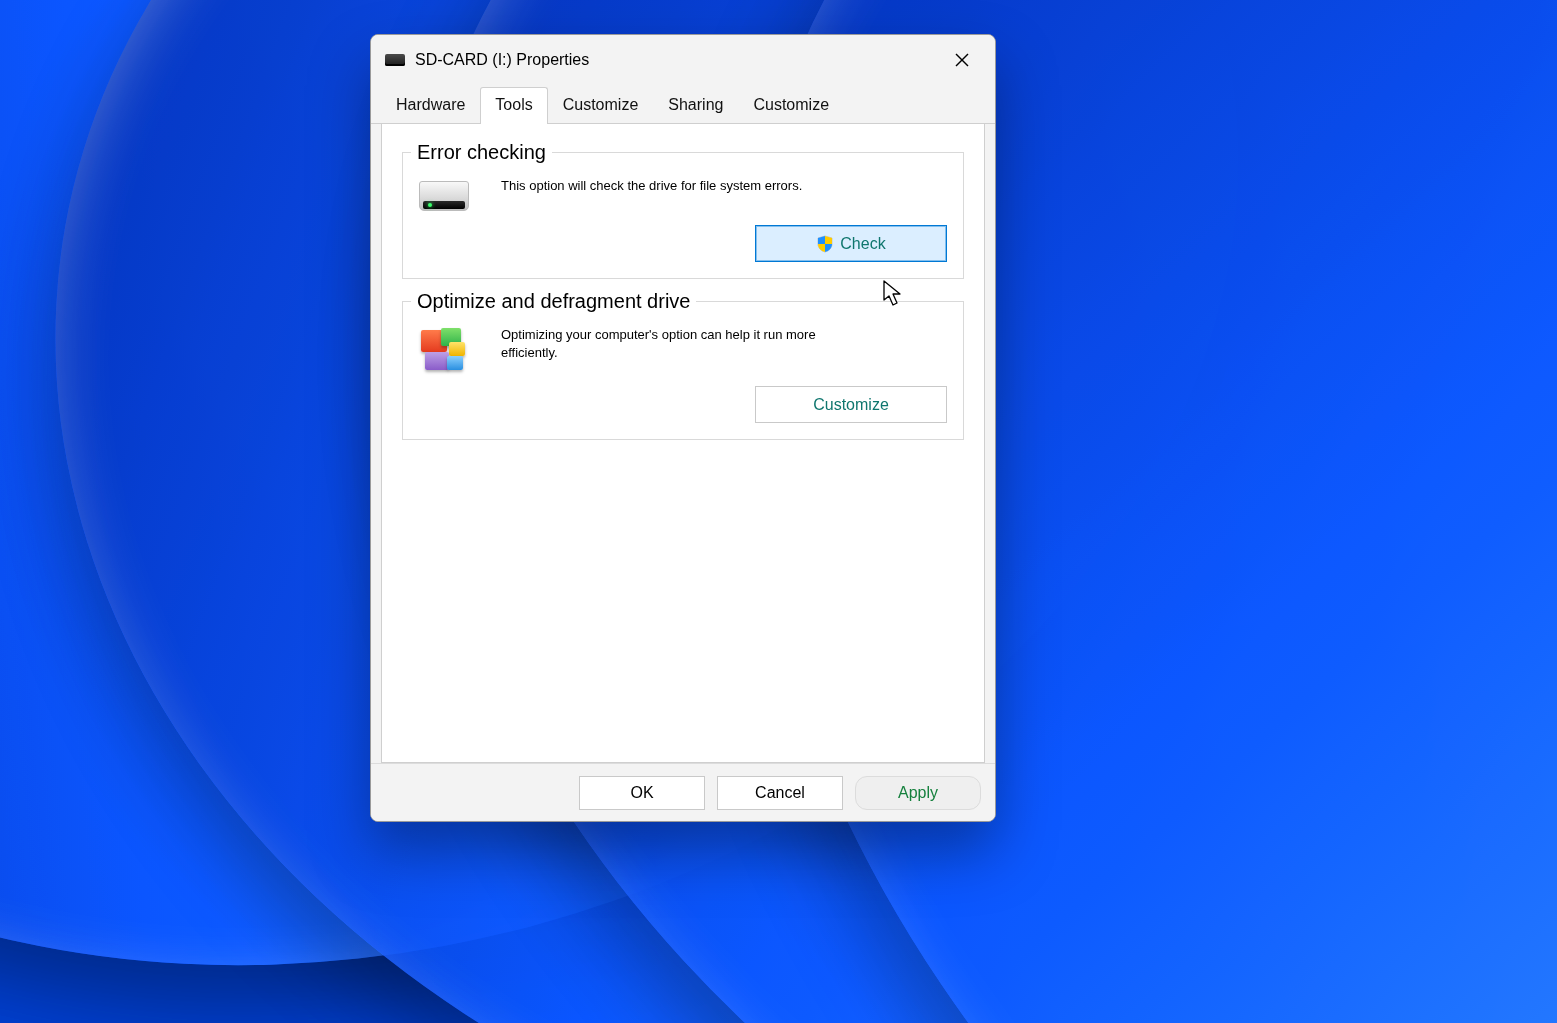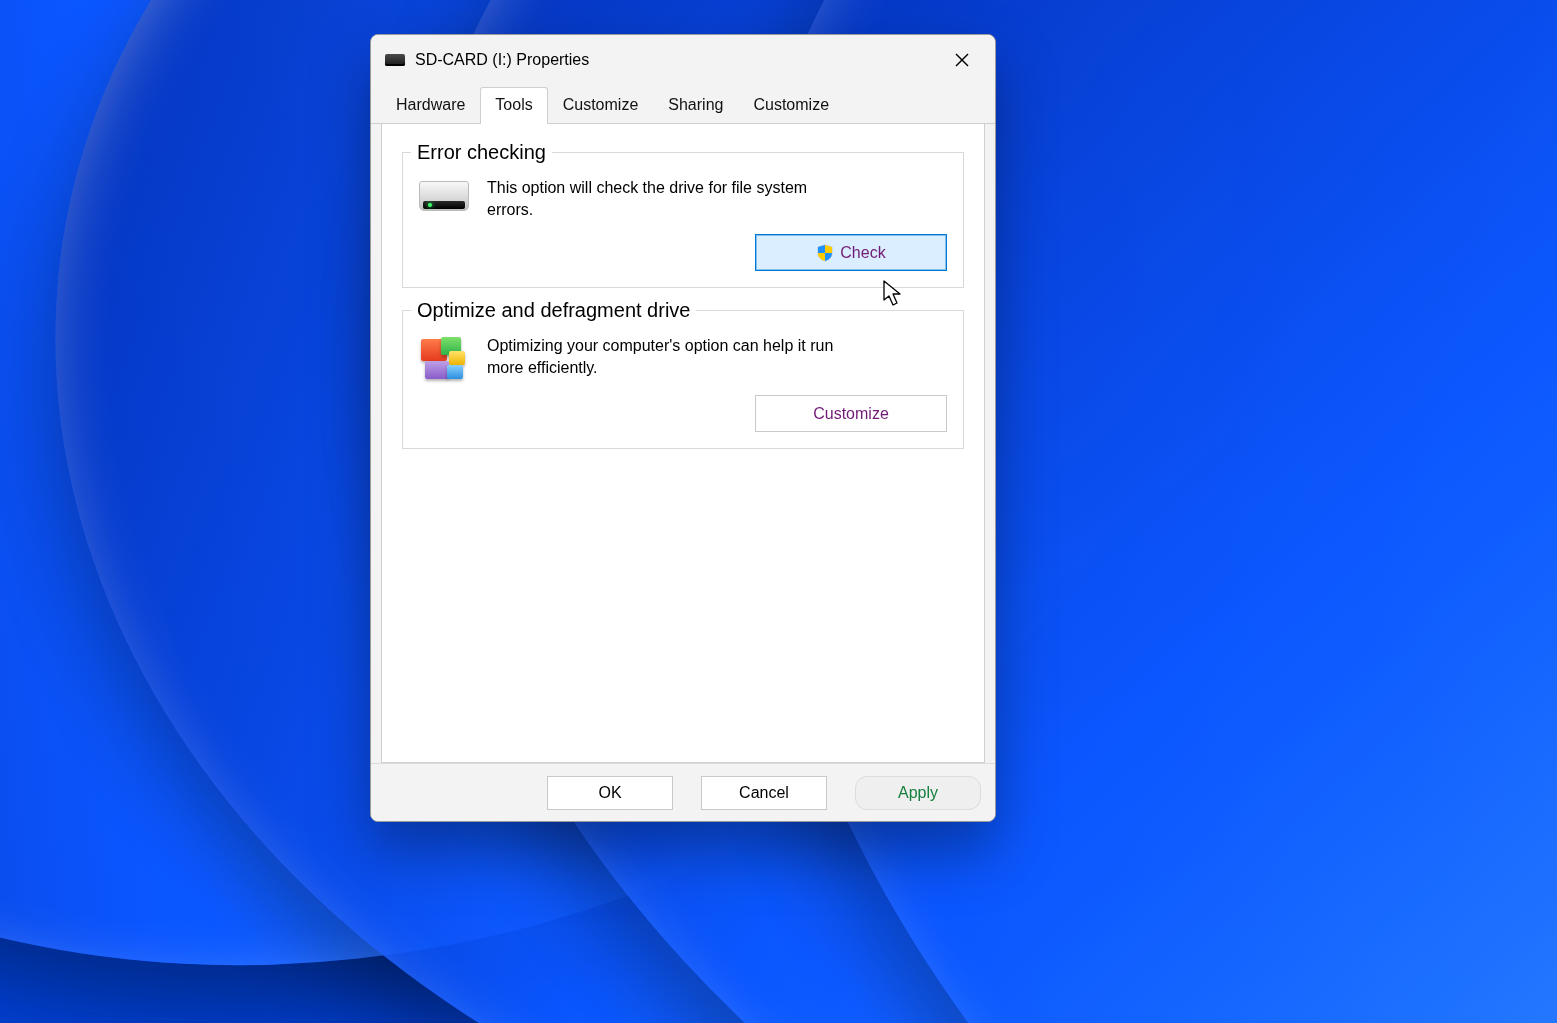--- a/index.html
+++ b/index.html
@@ -122,38 +122,39 @@
     font-size: 20px;
     color: #000;
   }
 
   .group-row {
     display: flex;
     align-items: flex-start;
     gap: 18px;
   }
   .group-text {
-    font-size: 16px;
+    font-size: 13px;
     line-height: 1.35;
     max-width: 360px;
+    margin-left: 14px;
   }
 
   .btnrow {
     display: flex;
     justify-content: flex-end;
     margin-top: 14px;
   }
 
   .winbtn {
     min-width: 192px;
     height: 37px;
     background: #fff;
     border: 1px solid #c9c9c9;
     font-size: 16px;
-    color: #701a75;
+    color: #0f766e;
     display: inline-flex;
     align-items: center;
     justify-content: center;
     gap: 6px;
     padding: 0 16px;
     cursor: default;
   }
   .winbtn.primary-hover {
     border-color: #0078d4;
     background: #dbeeff;
@@ -161,21 +162,21 @@
   }
 
   
   .actions {
     height: 58px;
     background: #f3f3f3;
     border-top: 1px solid #dcdcdc;
     display: flex;
     align-items: center;
     justify-content: flex-end;
-    gap: 28px;
+    gap: 12px;
     padding: 0 14px;
   }
   .actbtn {
     width: 126px; height: 34px;
     background: #fff;
     border: 1px solid #c9c9c9;
     font-size: 16px;
     display: inline-flex; align-items: center; justify-content: center;
     cursor: default;
   }

